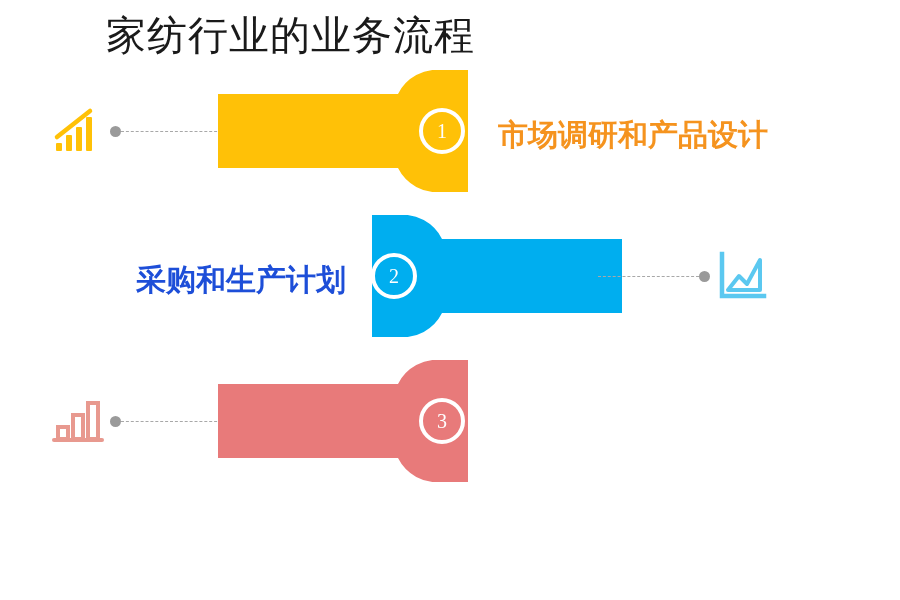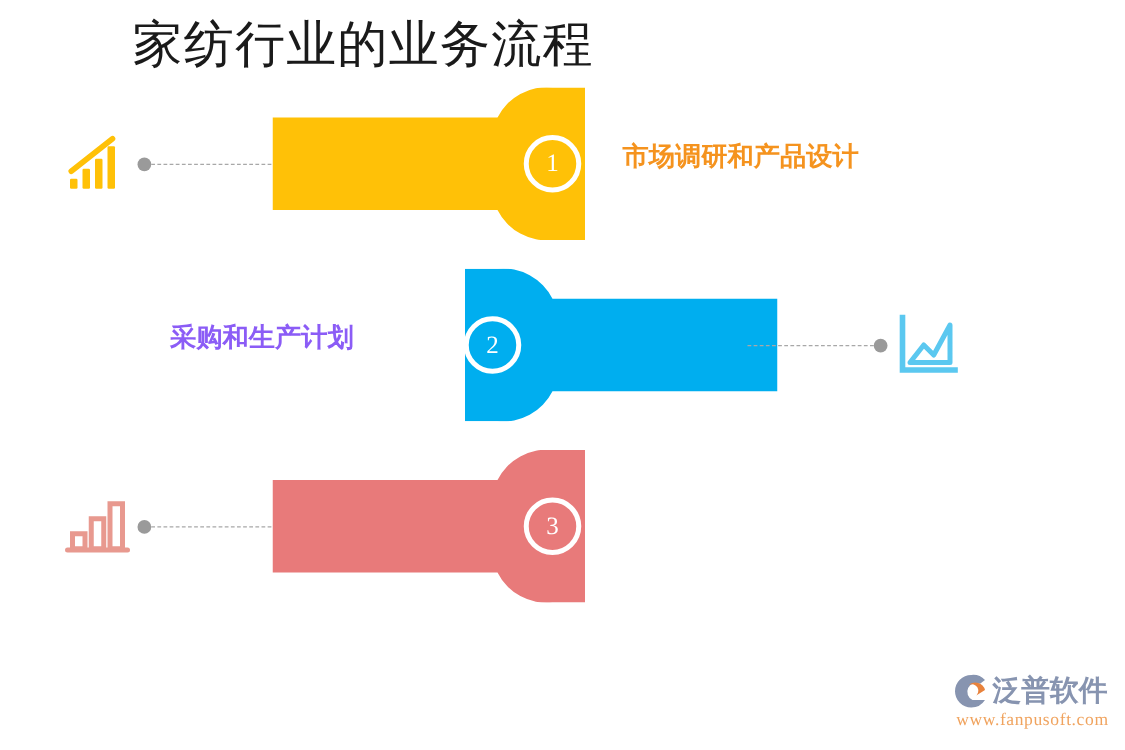--- a/index.html
+++ b/index.html
@@ -105,29 +105,29 @@
     width: 56px;
     height: 56px;
   }
   .icon-left  { left: 50px; }
   .icon-right { left: 714px; }
   .icon-box svg { display: block; width: 56px; height: 56px; }
 
   
   .step-label {
     position: absolute;
-    top: 38px;
-    font-family: "Liberation Serif", "DejaVu Serif", serif;
-    font-size: 21px;
+    top: 48px;
+    font-family: "Liberation Serif", "DejaVu Serif", serif;
+    font-size: 30px;
     font-weight: bold;
     white-space: nowrap;
     line-height: 34px;
   }
   .label-1 { left: 498px; color: #F5931E; }
-  .label-2 { left: 136px; color: #8b5cf6; }
+  .label-2 { left: 136px; color: #1d4ed8; }
   .label-3 { left: 514px; color: #F5931E; }
 
   
   .logo {
     position: absolute;
     left: 762px;
     top: 538px;
     width: 132px;
     height: 52px;
   }
@@ -247,26 +247,14 @@
         <path d="M0,24 H180 A44,44 0 0 1 224,0 H250 V122 H224 A44,44 0 0 1 180,98 H0 Z" fill="#E87A7A"></path>
       </svg>
     </div>
 
     <div class="badge badge-3">
       <span>3</span>
     </div>
 
   </div>
 
-  <div class="logo">
-    <div class="logo-top">
-      <span class="logo-mark">
-        <svg viewBox="0 0 30 30" xmlns="http://www.w3.org/2000/svg">
-          <path d="M15 2 A13 13 0 1 0 15 28 A13 13 0 0 0 26 22 L16 22 A7 7 0 1 1 22 9 L26 6 A13 13 0 0 0 15 2 Z" fill="#8794B0"></path>
-          <path d="M13 10 A8 8 0 0 1 26 14 L18 19 A4 4 0 0 0 13 10 Z" fill="#E8823C"></path>
-        </svg>
-      </span>
-      <span class="logo-name">泛普软件</span>
-    </div>
-    <div class="logo-url">www.fanpusoft.com</div>
-  </div>
 
 </div>
 
 </body></html>

